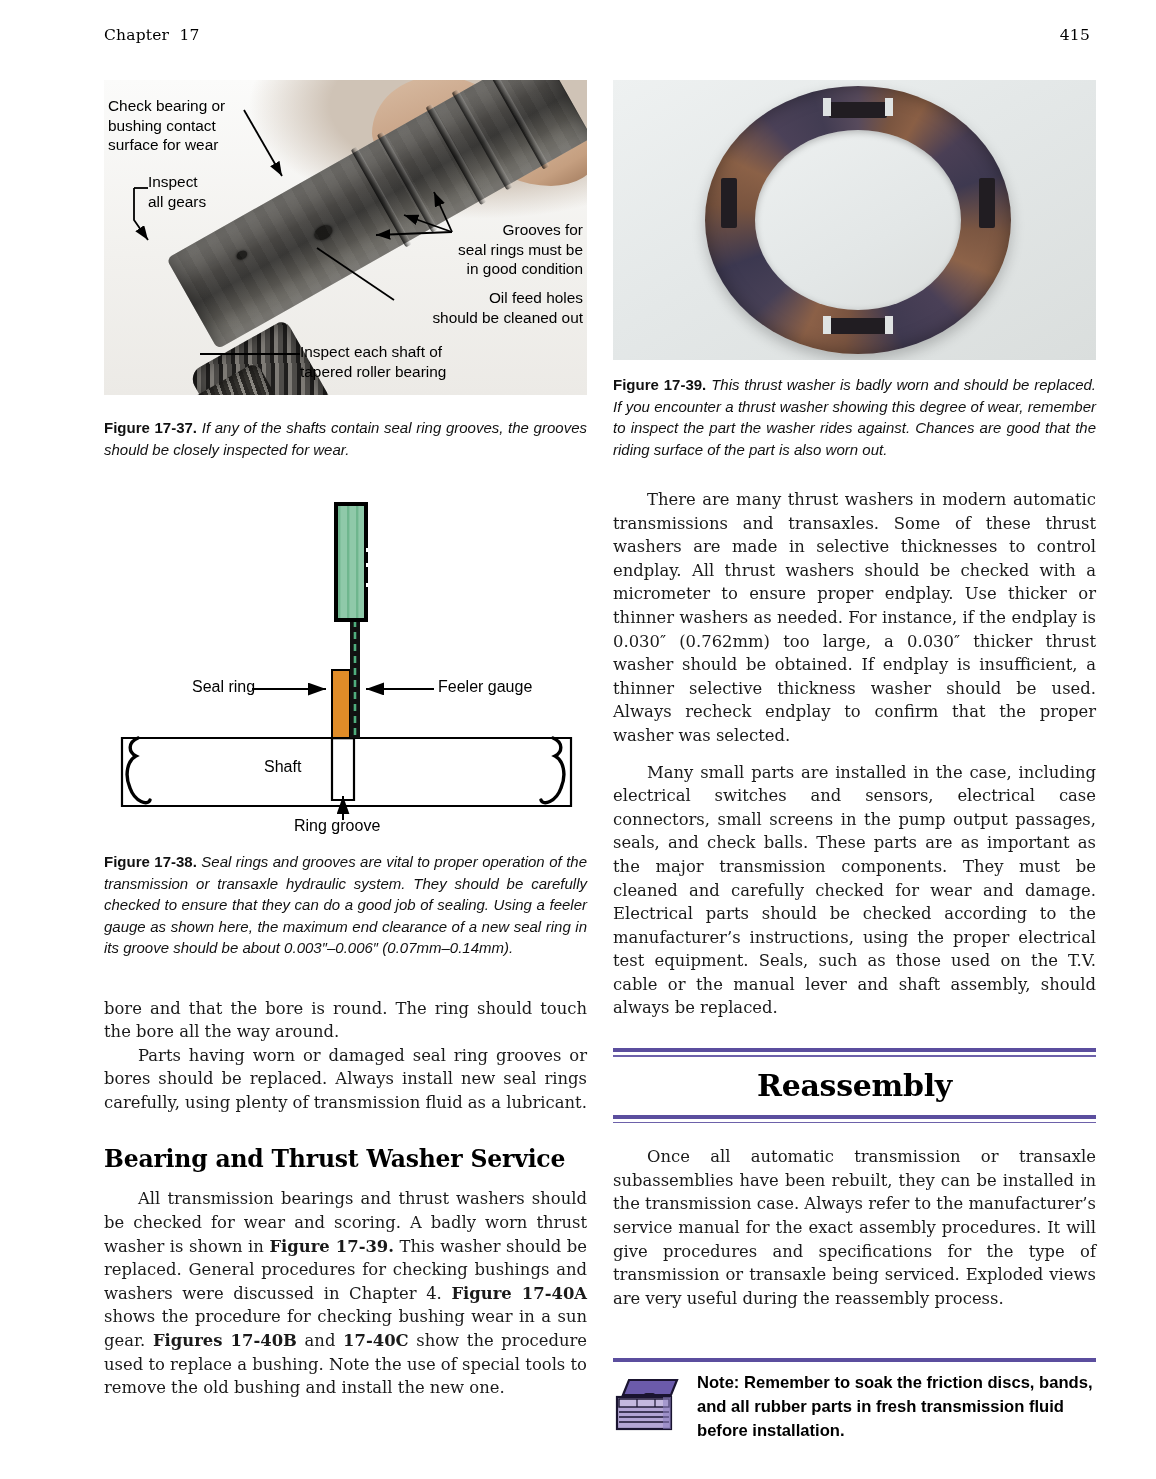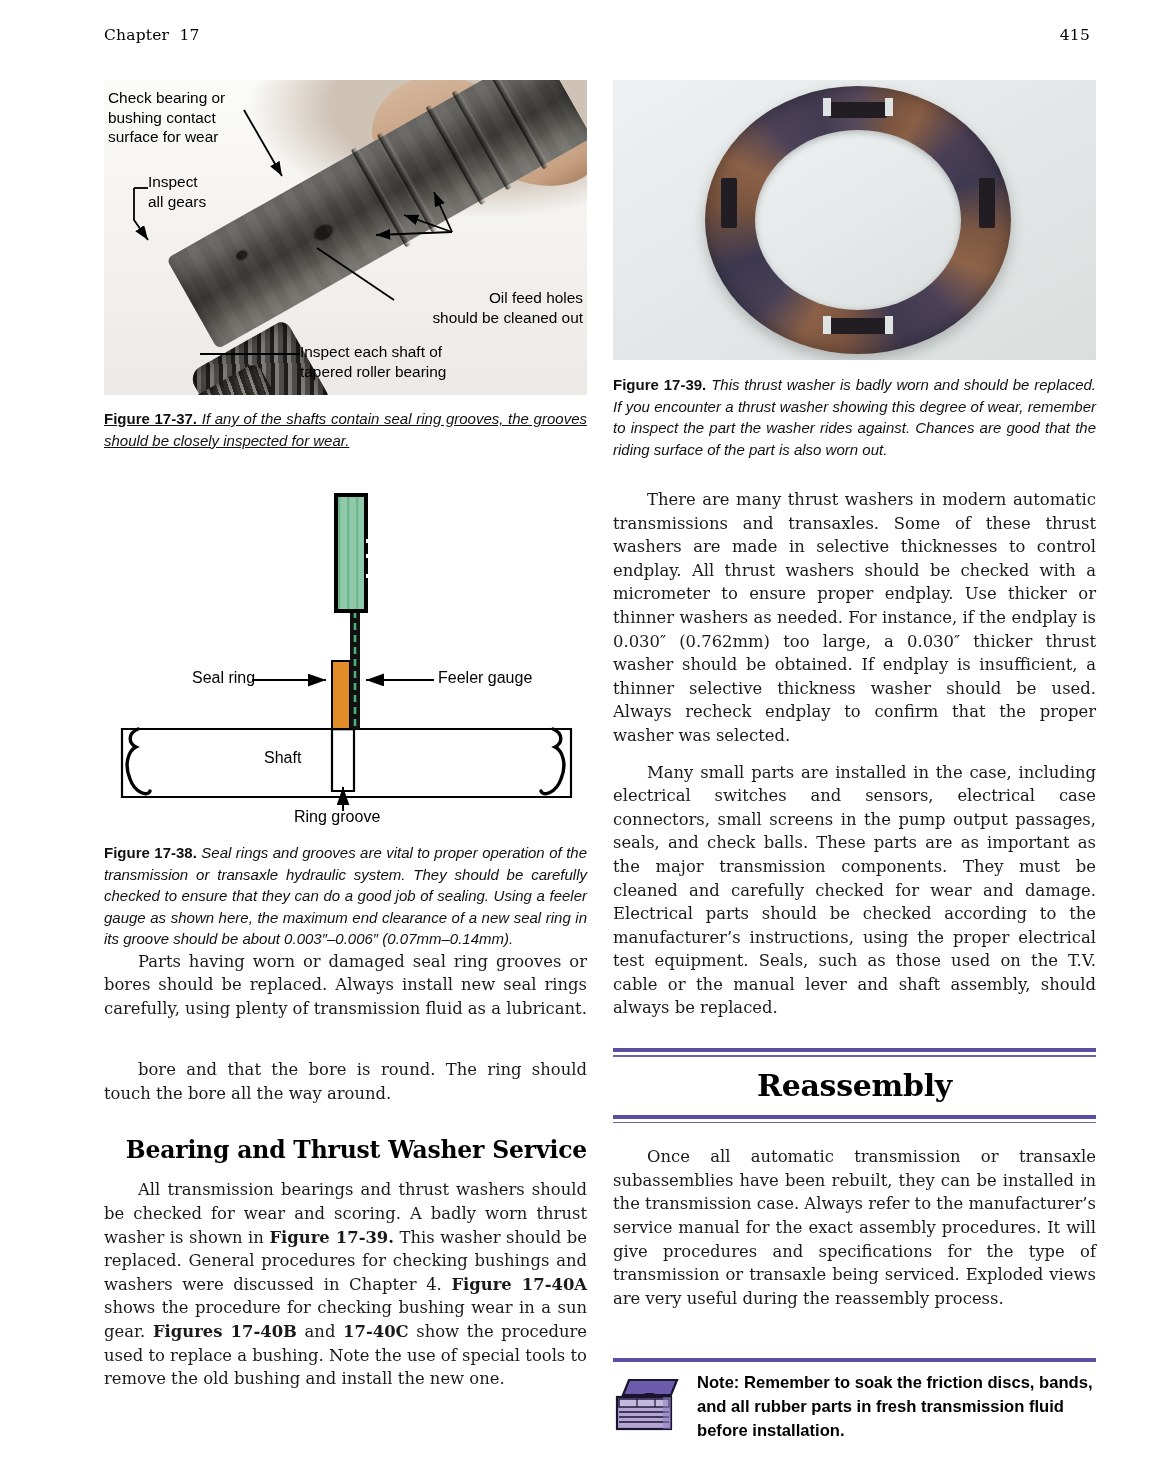--- a/index.html
+++ b/index.html
@@ -334,32 +334,35 @@
 
       <path d="M348,152 L330,112" stroke="#000" stroke-width="1.8" fill="none" marker-end="url(#ah)"></path>
       <path d="M348,152 L300,135" stroke="#000" stroke-width="1.8" fill="none" marker-end="url(#ah)"></path>
       <path d="M348,152 L272,155" stroke="#000" stroke-width="1.8" fill="none" marker-end="url(#ah)"></path>
 
       <path d="M290,220 L213,168" stroke="#000" stroke-width="1.8" fill="none"></path>
 
       <path d="M196,274 L96,274" stroke="#000" stroke-width="1.8" fill="none"></path>
     </svg>
 
-    <div class="callout" style="left:4px; top:8px;">Check bearing or
+    <div class="callout" style="left:4px; top:16px;">Check bearing or
 bushing contact
 surface for wear</div>
     <div class="callout" style="left:44px; top:92px;">Inspect
 all gears</div>
+    <div class="callout co-right" style="right:4px; top:140px;">Grooves for
+seal rings must be
+in good condition</div>
     <div class="callout co-right" style="right:4px; top:208px;">Oil feed holes
 should be cleaned out</div>
     <div class="callout" style="left:196px; top:262px;">Inspect each shaft of
 tapered roller bearing</div>
   </div>
 
-  <div class="caption" style="margin-top:13px;text-decoration:underline;">
+  <div class="caption" style="margin-top:22px;">
     <span class="lbl">Figure 17-37.</span>
     <span>If any of the shafts contain seal ring grooves, the grooves should be closely inspected for wear.</span>
   </div>
 
   <div class="fig38" style="margin-top:30px;">
     <svg viewBox="0 0 483 345" width="483" height="345">
       <defs>
         <marker id="ah2" markerWidth="10" markerHeight="10" refX="9" refY="3.2" orient="auto">
           <path d="M0,0 L9,3.2 L0,6.4 z" fill="#000"></path>
         </marker>
@@ -399,24 +402,24 @@
     <div style="position:absolute; left:334px; top:188px; font-family:'Liberation Sans',sans-serif; font-size:16px;">Feeler gauge</div>
     <div style="position:absolute; left:160px; top:268px; font-family:'Liberation Sans',sans-serif; font-size:16px;">Shaft</div>
     <div style="position:absolute; left:190px; top:327px; font-family:'Liberation Sans',sans-serif; font-size:16px;">Ring groove</div>
   </div>
 
   <div class="caption" style="margin-top:16px;">
     <span class="lbl">Figure 17-38.</span>
     <span>Seal rings and grooves are vital to proper operation of the transmission or transaxle hydraulic system. They should be carefully checked to ensure that they can do a good job of sealing. Using a feeler gauge as shown here, the maximum end clearance of a new seal ring in its groove should be about 0.003″–0.006″ (0.07mm–0.14mm).</span>
   </div>
 
+  <p class="body" style="margin-top:38px;">bore and that the bore is round. The ring should touch the bore all the way around.</p>
   <p class="body indent">Parts having worn or damaged seal ring grooves or bores should be replaced. Always install new seal rings carefully, using plenty of transmission fluid as a lubricant.</p>
-  <p class="body" style="margin-top:38px;">bore and that the bore is round. The ring should touch the bore all the way around.</p>
-
-  <h2 class="section-head" style="margin-top:30px;text-align:right;">Bearing and Thrust Washer Service</h2>
+
+  <h2 class="section-head" style="margin-top:30px;">Bearing and Thrust Washer Service</h2>
 
   <p class="body indent" style="margin-top:13px;" id="para-bearing"><span>All transmission bearings and thrust washers should be checked for wear and scoring. A badly worn thrust washer is shown in </span><span class="b">Figure 17-39.</span><span> This washer should be replaced. General procedures for checking bushings and washers were discussed in Chapter 4. </span><span class="b">Figure 17-40A</span><span> shows the procedure for checking bushing wear in a sun gear. </span><span class="b">Figures 17-40B</span><span> and </span><span class="b">17-40C</span><span> show the procedure used to replace a bushing. Note the use of special tools to remove the old bushing and install the new one.</span></p>
 </div>
 
 <div class="col-right">
 
   <div class="fig39-wrap">
     <div class="fig39-bg"></div>
     <div class="washer">
       <div class="washer-inner"></div>

